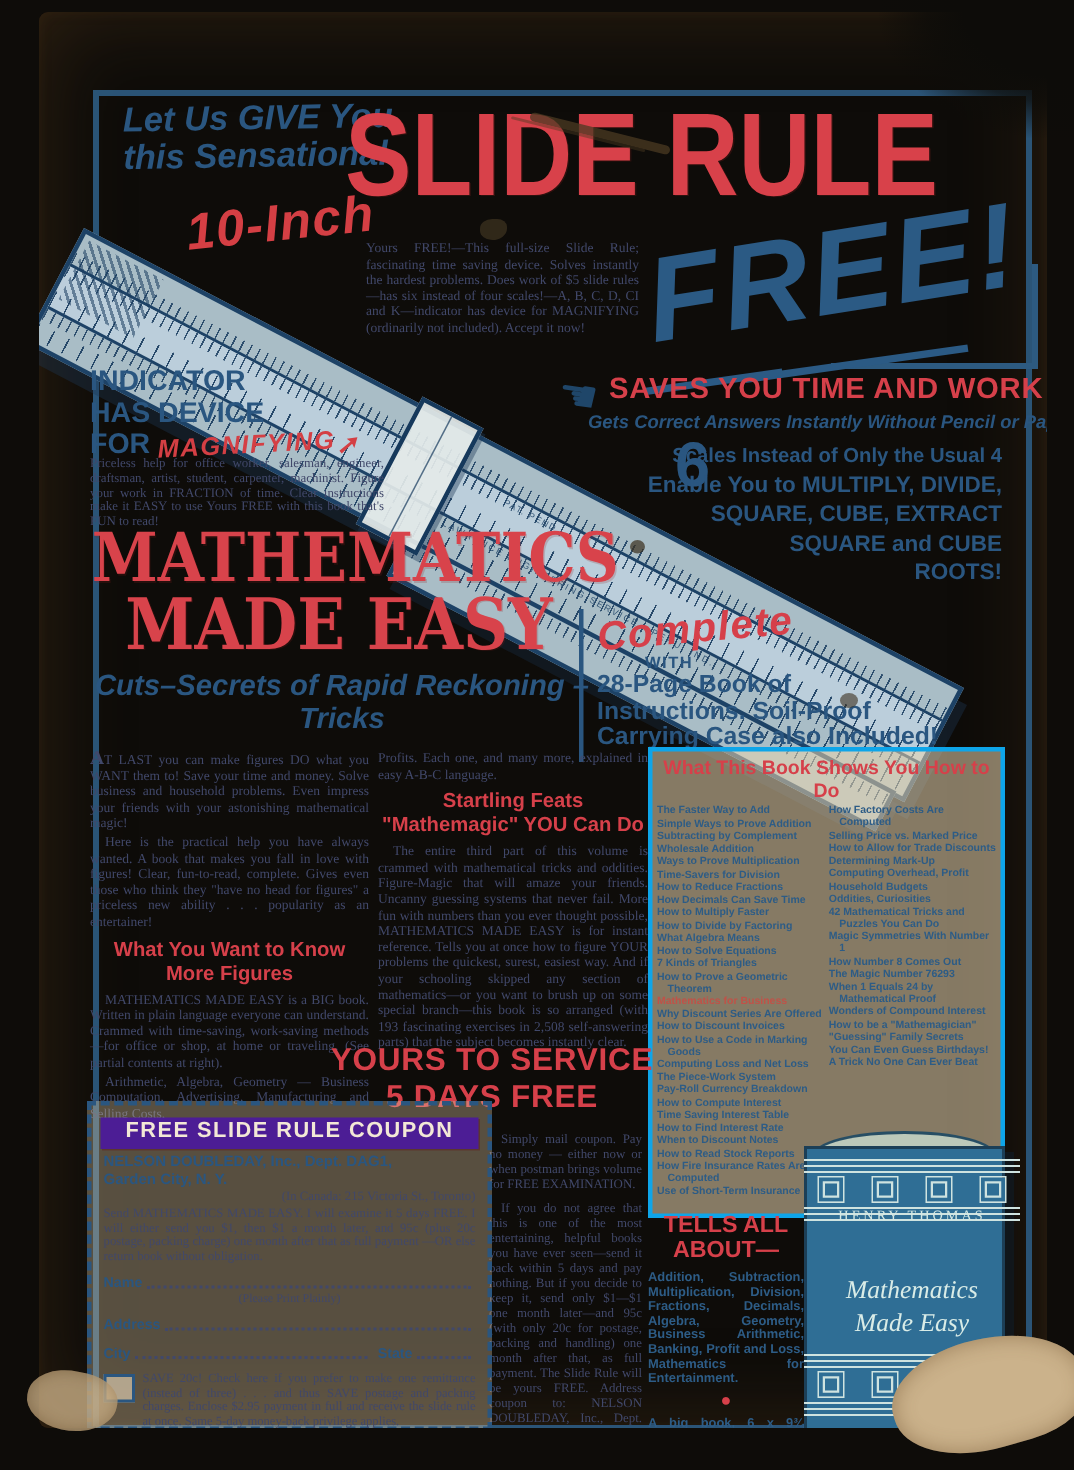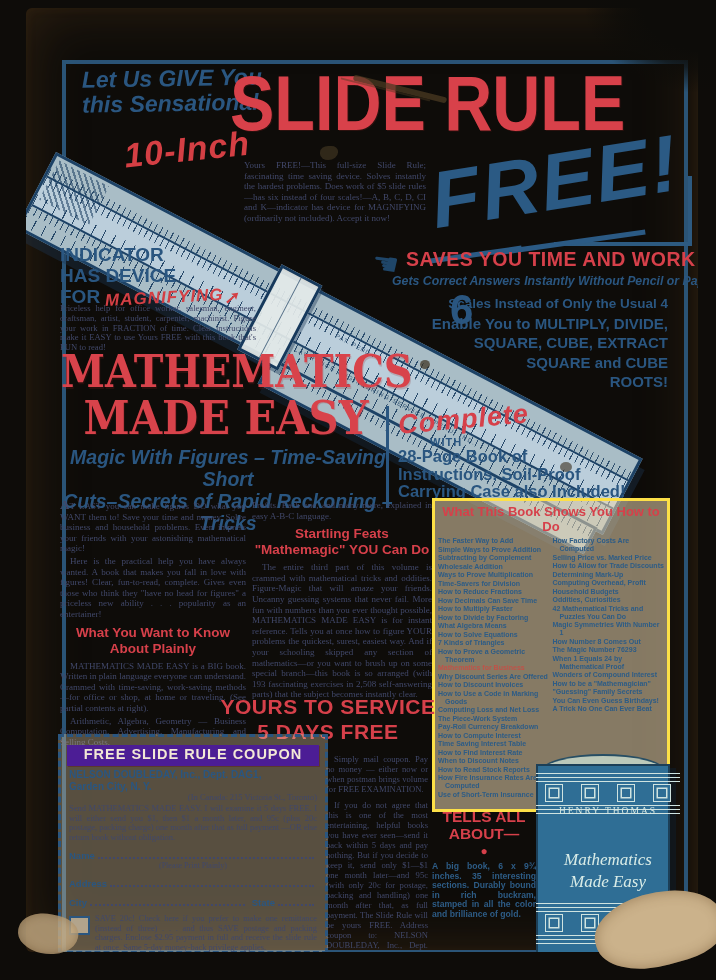--- a/index.html
+++ b/index.html
@@ -100,21 +100,21 @@
   .col1{left:34px;top:492px;width:186px;}
   .col2{left:226px;top:492px;width:180px;}
   .bodycol p{margin:0 0 2px 0;text-indent:10px;}
   .bodycol p.noind{text-indent:0;}
   .redhead{color:#d6404a;font-family:"Liberation Sans",sans-serif;font-weight:bold;
         font-size:13.5px;line-height:16px;text-align:center;margin:5px 0 4px 0;}
   .dropcap{font-weight:bold;font-size:13px;}
   .yours{left:194px;top:686px;width:216px;text-align:center;color:#d6404a;font-weight:bold;
         font-size:21px;line-height:25px;z-index:4;letter-spacing:.5px;}
   
-  .panel{left:406px;top:490px;width:232px;height:308px;border:3px solid #fde047;
+  .panel{left:406px;top:490px;width:232px;height:308px;border:3px solid #0ea5e9;
         background:rgba(233,213,175,.55);z-index:3;}
   .panel-title{color:#d6404a;font-weight:bold;font-size:13px;line-height:14.5px;text-align:center;
         margin:4px 2px 3px 2px;}
   .panel-cols{display:flex;gap:3px;padding:0 3px;}
   .toc{list-style:none;margin:0;padding:0;width:50%;color:#2d5c86;font-weight:bold;
         font-size:7px;line-height:8px;}
   .toc li{margin:0 0 .5px 0;padding-left:7px;text-indent:-7px;}
   .toc li.red-item{color:#c05248;}
   
   .tells{left:406px;top:800px;width:104px;z-index:3;}
@@ -241,40 +241,39 @@
     <div>SQUARE, CUBE, EXTRACT</div>
     <div>SQUARE and CUBE</div>
     <div>ROOTS!</div>
   </div>
 
   <div class="el priceless">Priceless help for office worker, salesman, engineer, draftsman, artist, student, carpenter, machinist. Figure your work in FRACTION of time. Clear instructions make it EASY to use Yours FREE with this book that's FUN to read!</div>
 
   <div class="el math-t math-t1">MATHEMATICS</div>
   <div class="el math-t math-t2">MADE EASY</div>
   <div class="el math-sub">
-    <div>Magic With Figures – Time-Saving Short</div>
     <div>Cuts–Secrets of Rapid Reckoning –Tricks</div>
   </div>
 
   <div class="el vdiv"></div>
 
   <div class="el complete-script">Complete</div>
   <div class="el complete-with">WITH</div>
   <div class="el complete-lines">
     <div>28-Page Book of</div>
     <div>Instructions. Soil-Proof</div>
     <div>Carrying Case also Included!</div>
   </div>
 
   <div class="el bodycol col1">
     <p class="noind"><span class="dropcap">A</span><span>T LAST you can make figures DO what you WANT them to! Save your time and money. Solve business and household problems. Even impress your friends with your astonishing mathematical magic!</span></p>
     <p>Here is the practical help you have always wanted. A book that makes you fall in love with figures! Clear, fun-to-read, complete. Gives even those who think they "have no head for figures" a priceless new ability . . . popularity as an entertainer!</p>
     <div class="redhead">
       <div>What You Want to Know</div>
-      <div>About Plainly</div>
+      <div>More Figures</div>
     </div>
     <p>MATHEMATICS MADE EASY is a BIG book. Written in plain language everyone can understand. Crammed with time-saving, work-saving methods—for office or shop, at home or traveling. (See partial contents at right).</p>
     <p>Arithmetic, Algebra, Geometry — Business Computation, Advertising, Manufacturing and Selling Costs,</p>
   </div>
 
   <div class="el bodycol col2">
     <p class="noind">Profits. Each one, and many more, explained in easy A-B-C language.</p>
     <div class="redhead">
       <div>Startling Feats</div>
       <div>"Mathemagic" YOU Can Do</div>
@@ -344,20 +343,21 @@
           <li class="toc-item">A Trick No One Can Ever Beat</li>
         </ul>
     </div>
   </div>
 
   <div class="el tells">
     <p class="th">
       <span>TELLS ALL</span><br>
       <span>ABOUT—</span>
     </p>
+    <div class="tb">Addition, Subtraction, Multiplication, Division, Fractions, Decimals, Algebra, Geometry, Business Arithmetic, Banking, Profit and Loss, Mathematics for Entertainment.</div>
     <div class="dot">●</div>
     <div class="tb">A big book, 6 x 9¾ inches. 35 interesting sections. Durably bound in rich buckram, stamped in all the color and brilliance of gold.</div>
   </div>
 
   <div class="el coupon">
     <div class="coupon-head">FREE SLIDE RULE COUPON</div>
     <div class="c-addr">NELSON DOUBLEDAY, Inc., Dept. DAG1,</div>
     <div class="c-addr">Garden City, N. Y.</div>
     <div class="c-canada">(In Canada: 215 Victoria St., Toronto)</div>
     <div class="c-body">Send MATHEMATICS MADE EASY. I will examine it 5 days FREE. I will either send you $1, then $1 a month later, and 95c (plus 20c postage, packing charge) one month after that as full payment —OR else return book without obligation.</div>

